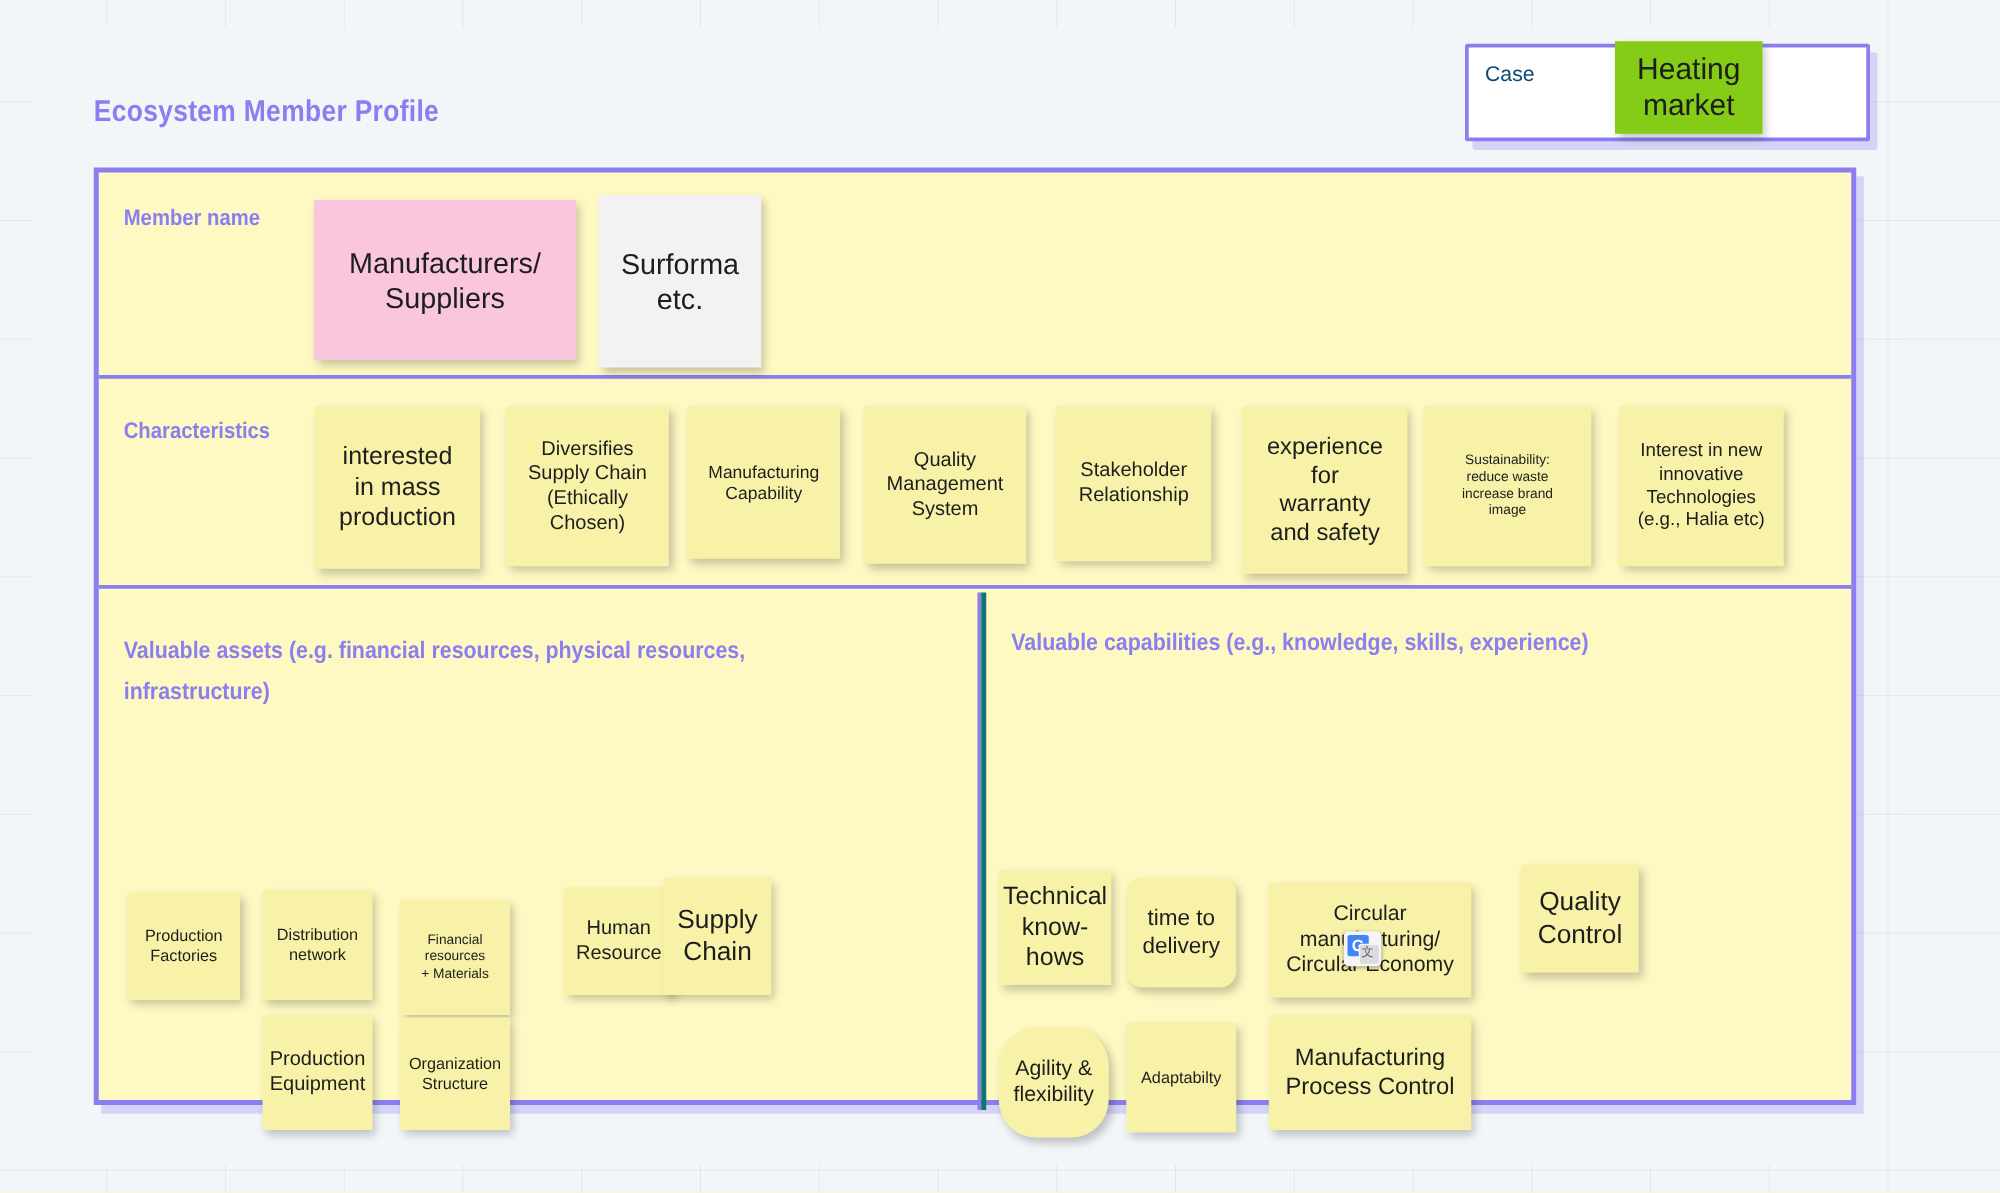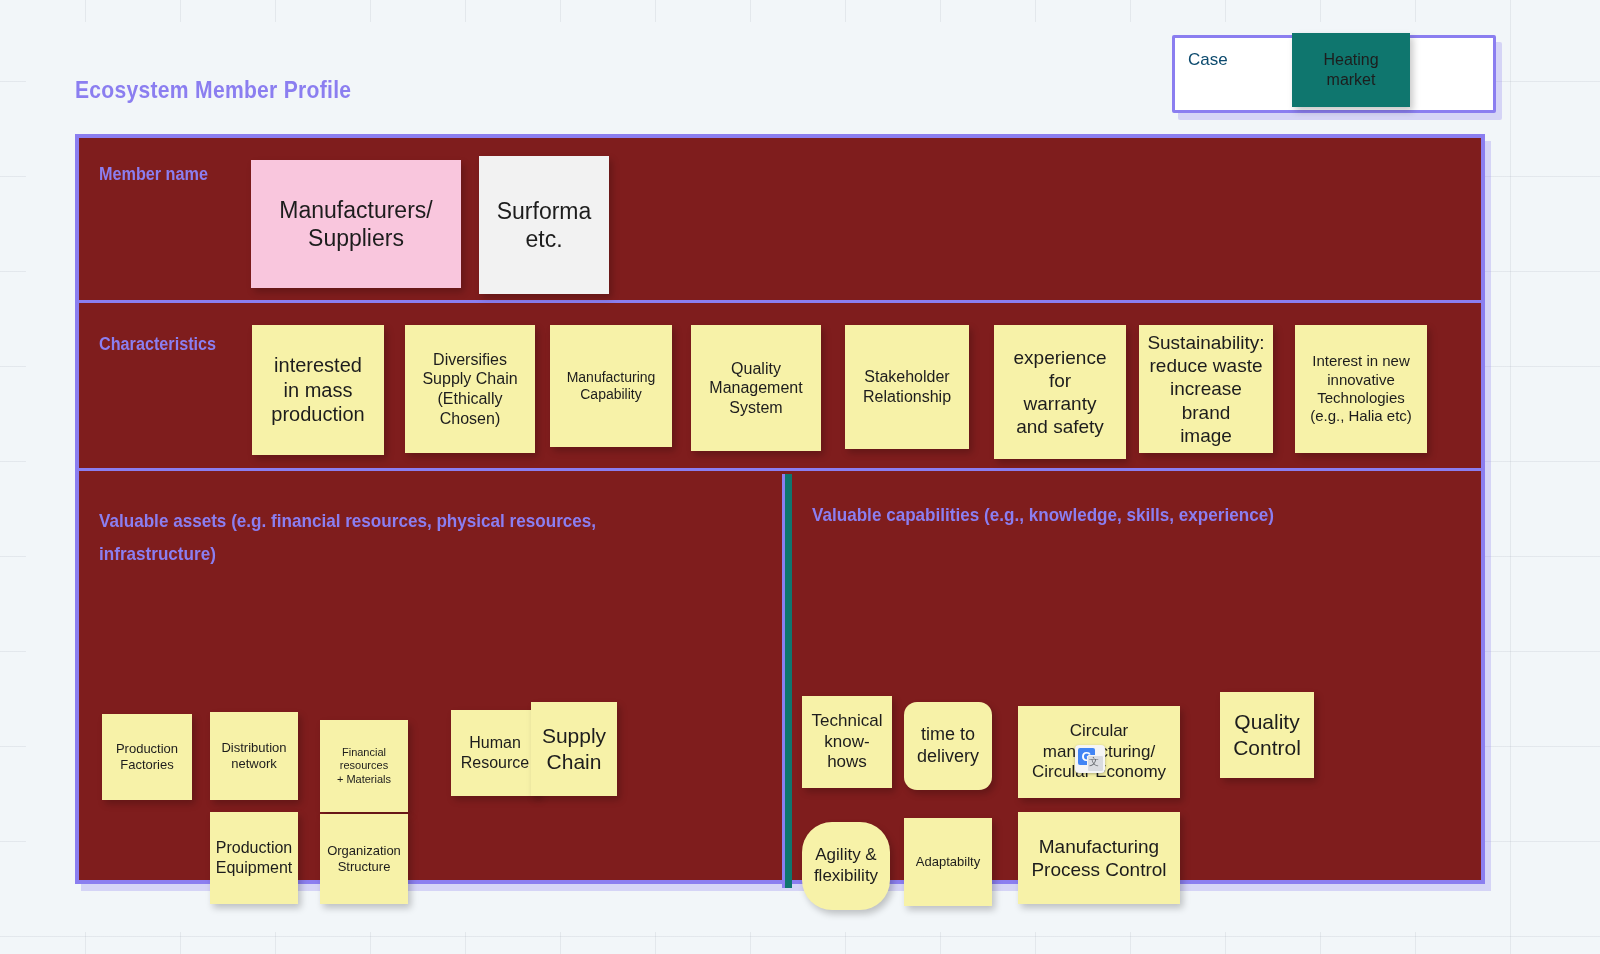--- a/index.html
+++ b/index.html
@@ -53,27 +53,27 @@
     text-align:center;color:#1d1d1d;
     line-height:1.22;
     box-sizing:border-box;
     padding:4px 6px;
     white-space:pre-line;
   }
   .note.white{background:#f2f2f2;}
   .note.pink{background:#f9c6dd;}
   #note-heating{
     left:1292px;top:33px;width:118px;height:74px;
-    font-size:16px;background:#0f766e;
+    font-size:24px;background:#84cc16;
   }
 
   
   #profile-frame{
     position:absolute;left:75px;top:134px;width:1410px;height:750px;
-    border:4px solid #8b7ef0;background:#7f1d1d;box-sizing:border-box;
+    border:4px solid #8b7ef0;background:#fef9c3;box-sizing:border-box;
     box-shadow:6px 7px 0 rgba(139,126,240,.28);
   }
   .section-label{
     color:#8b7ef0;font-weight:bold;
     font-family:"Liberation Sans Narrow","Liberation Sans",sans-serif;
     transform:scaleX(.9);transform-origin:left center;
   }
 
   
   #member-row{position:absolute;left:0;top:0;width:100%;height:165px;
@@ -87,21 +87,21 @@
     border-bottom:3px solid #8b7ef0;box-sizing:border-box;}
   #characteristics-label{position:absolute;left:20px;top:31px;font-size:18px;}
 
   
   #assets-panel{
     position:absolute;left:0;top:336px;width:706px;height:414px;
     border-right:3px solid #8b7ef0;box-sizing:border-box;
   }
   #capabilities-panel{
     position:absolute;left:706px;top:336px;width:698px;height:414px;
-    border-left:7px solid #0f766e;box-sizing:border-box;
+    border-left:4px solid #0f766e;box-sizing:border-box;
   }
   #assets-label{position:absolute;left:20px;top:30px;font-size:19px;width:600px;line-height:1.75;}
   #capabilities-label{position:absolute;left:20px;top:30px;font-size:19px;width:640px;}
 
   
   #gtranslate-icon{
     position:absolute;left:1075px;top:745px;width:30px;height:28px;
     background:#f5f5f5;border-radius:4px;
     box-shadow:0 1px 3px rgba(0,0,0,.3);
     overflow:hidden;
@@ -159,21 +159,21 @@
 Capability</div>
           <div class="note" style="left: 612px; top: 22px; width: 130px; height: 126px; font-size: 16px;">Quality
 Management
 System</div>
           <div class="note" style="left: 766px; top: 22px; width: 124px; height: 124px; font-size: 16px;">Stakeholder
 Relationship</div>
           <div class="note" style="left: 915px; top: 22px; width: 132px; height: 134px; font-size: 19px;">experience
 for
 warranty
 and safety</div>
-          <div class="note" style="left: 1060px; top: 22px; width: 134px; height: 128px; font-size: 19px;">Sustainability:
+          <div class="note" style="left: 1060px; top: 22px; width: 134px; height: 128px; font-size: 11px;">Sustainability:
 reduce waste
 increase brand
 image</div>
           <div class="note" style="left: 1216px; top: 22px; width: 132px; height: 128px; font-size: 15px;">Interest in new
 innovative
 Technologies
 (e.g., Halia etc)</div>
         </div>
     </div>
 
@@ -194,21 +194,21 @@
           <div class="note" style="left: 131px; top: 338px; width: 88px; height: 92px; font-size: 16px;">Production
 Equipment</div>
           <div class="note" style="left: 241px; top: 340px; width: 88px; height: 90px; font-size: 13px;">Organization
 Structure</div>
         </div>
     </div>
 
     <div id="capabilities-panel">
       <div id="capabilities-label" class="section-label">Valuable capabilities (e.g., knowledge, skills, experience)</div>
       <div id="capabilities-notes">
-          <div class="note" style="left: 10px; top: 222px; width: 90px; height: 92px; font-size: 17px;">Technical
+          <div class="note" style="left: 10px; top: 222px; width: 90px; height: 92px; font-size: 20px;">Technical
 know-
 hows</div>
           <div class="note" style="left: 112px; top: 228px; width: 88px; height: 88px; font-size: 18px; border-radius: 13px;">time to
 delivery</div>
           <div class="note" style="left: 226px; top: 222px; width: 162px; height: 92px; font-size: 17px; margin-top: 10px;">Circular
 manufacturing/
 Circular Economy</div>
           <div class="note" style="left: 428px; top: 218px; width: 94px; height: 86px; font-size: 21px;">Quality
 Control</div>
           <div class="note" style="left: 10px; top: 348px; width: 88px; height: 88px; font-size: 17px; border-radius: 30px;">Agility &amp;

